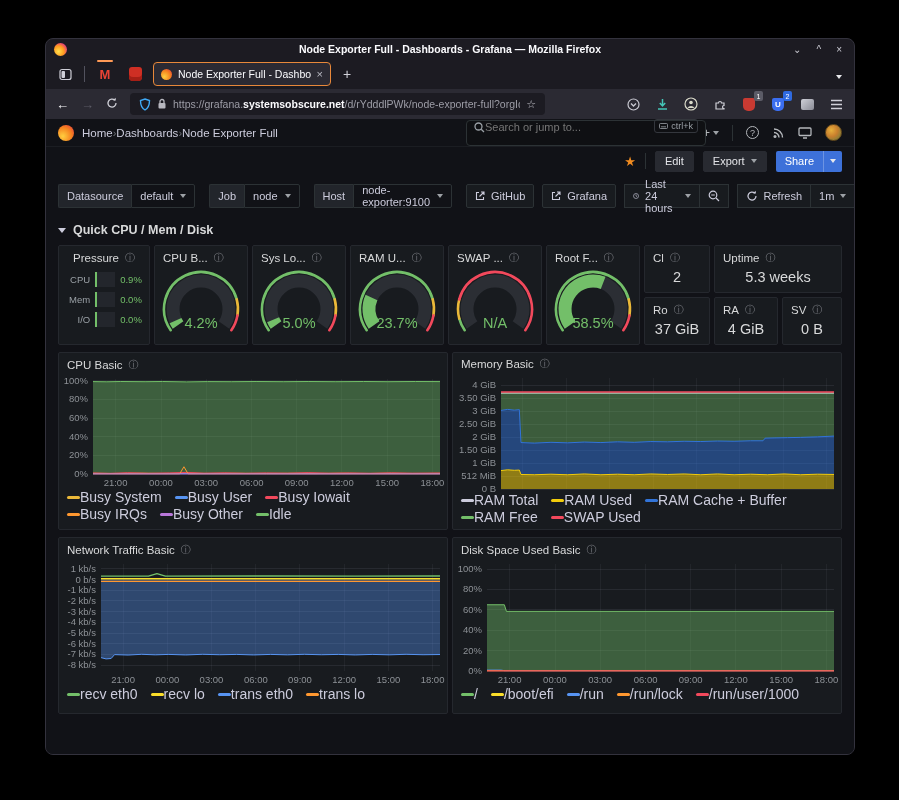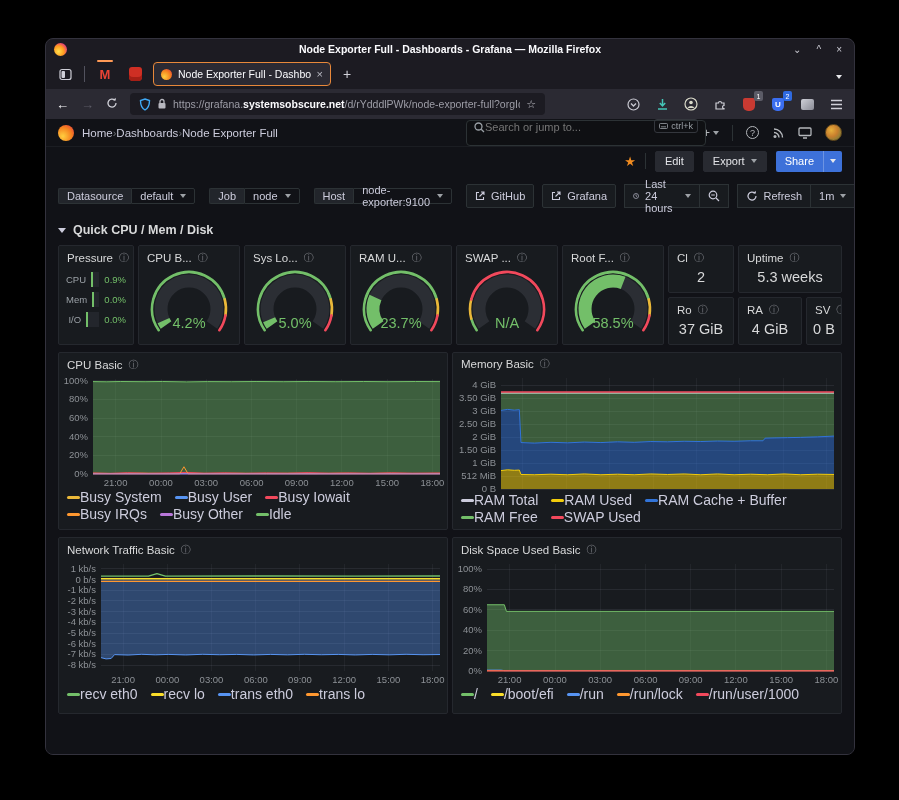--- a/index.html
+++ b/index.html
@@ -64,48 +64,48 @@
   .g-subnav { height:28px; flex:none; display:flex; align-items:center; justify-content:flex-end; gap:9px; padding:0 12px; }
   .fav-star { color:#f28c20; font-size:13px; }
   .sub-div { width:1px; height:16px; background:#2c3235; }
   .gbtn { height:21px; display:flex; align-items:center; gap:6px; padding:0 9px; background:#24262d; border:1px solid #34373d; border-radius:2px; font-size:11px; color:#e3e4e8; }
   .gbtn.flat { background:#282a31; border-color:#282a31; }
   .share-split { display:flex; height:21px; border-radius:2px; overflow:hidden; }
   .share-main { background:#3d71d9; color:#fff; font-size:11px; display:flex; align-items:center; padding:0 9px; font-weight:500; }
   .share-caret { background:#3d71d9; border-left:1px solid rgba(255,255,255,.25); display:flex; align-items:center; padding:0 6px; }
 
   .g-controls { flex:none; display:flex; align-items:center; gap:14px; margin:8px 12px 0; height:26px; }
-  .picker { display:flex; height:16px; font-size:11px; }
+  .picker { display:flex; height:24px; font-size:11px; }
   .picker .lbl { background:#22252b; border:1px solid #2c3235; border-right:none; border-radius:2px 0 0 2px; display:flex; align-items:center; padding:0 8px; color:#ccccdc; }
   .picker .val { background:#111217; border:1px solid #2c3235; border-radius:0 2px 2px 0; display:flex; align-items:center; gap:7px; padding:0 8px; color:#ccccdc; }
   .controls-right { margin-left:auto; display:flex; align-items:center; gap:8px; }
   .tool-btn { height:24px; display:flex; align-items:center; gap:6px; padding:0 8px; background:#181b1f; border:1px solid #2c3235; border-radius:2px; font-size:11px; color:#ccccdc; }
   .tool-group { display:flex; height:24px; }
   .tool-group .seg { display:flex; align-items:center; gap:6px; padding:0 8px; background:#181b1f; border:1px solid #2c3235; font-size:11px; color:#ccccdc; }
   .tool-group .seg + .seg { border-left:none; }
 
   .crt { width:0; height:0; border-left:3.5px solid transparent; border-right:3.5px solid transparent; border-top:4px solid #9da1a6; display:inline-block; }
   .crt.white { border-top-color:#e8e9ec; }
 
   .section-hdr { flex:none; display:flex; align-items:center; gap:7px; margin:10px 12px 0; height:22px; font-size:12.5px; font-weight:bold; color:#d8d9da; }
   .sec-caret { width:0; height:0; border-left:4px solid transparent; border-right:4px solid transparent; border-top:5px solid #ccccdc; }
 
   .panel { background:#181b1f; border:1px solid #25282e; border-radius:2px; overflow:hidden; }
   .phdr { display:flex; align-items:center; gap:6px; padding:5px 8px 1px; font-size:11.5px; font-weight:500; color:#d8d9da; white-space:nowrap; overflow:hidden; }
   .info { color:#787b80; font-size:10px; font-weight:normal; flex:none; }
 
   .row1 { flex:none; display:flex; gap:4px; margin:4px 12px 0; height:100px; }
-  .p-pressure { width:76px; flex:none; display:flex; flex-direction:column; }
+  .p-pressure { width:92px; flex:none; display:flex; flex-direction:column;align-items:center; }
   .press-rows { display:flex; flex-direction:column; gap:5px; padding:6px 7px; }
   .press-row { display:flex; align-items:center; gap:5px; }
   .press-lab { width:24px; text-align:right; font-size:9.5px; color:#9aa0a6; }
   .press-cell { width:20px; height:15px; background:#23262c; border-left:2px solid #73bf69; }
   .press-val { font-size:9.5px; color:#73bf69; }
 
-  .gauge-panel { width:102px; flex:none; display:flex; flex-direction:column; align-items:center; }
+  .gauge-panel { width:94px; flex:none; display:flex; flex-direction:column; align-items:center; }
   .gbody { flex:1; display:flex; align-items:center; justify-content:center; width:100%; }
 
   .stat-grid { flex:1; display:grid; grid-template-columns:66px 64px 1fr; grid-template-rows:48px 48px; gap:4px; }
   .stat { display:flex; flex-direction:column; }
   .stat:nth-child(2) { grid-column:2 / span 2; }
   .stat-val { flex:1; display:flex; align-items:center; justify-content:center; font-size:14.5px; font-weight:500; color:#d8d9da; padding-bottom:4px; }
 
   .row2, .row3 { flex:none; display:flex; gap:4px; margin:7px 12px 0; }
   .row2 { height:178px; } .row3 { height:177px; }
   .chart-panel { flex:1; display:flex; flex-direction:column; }

